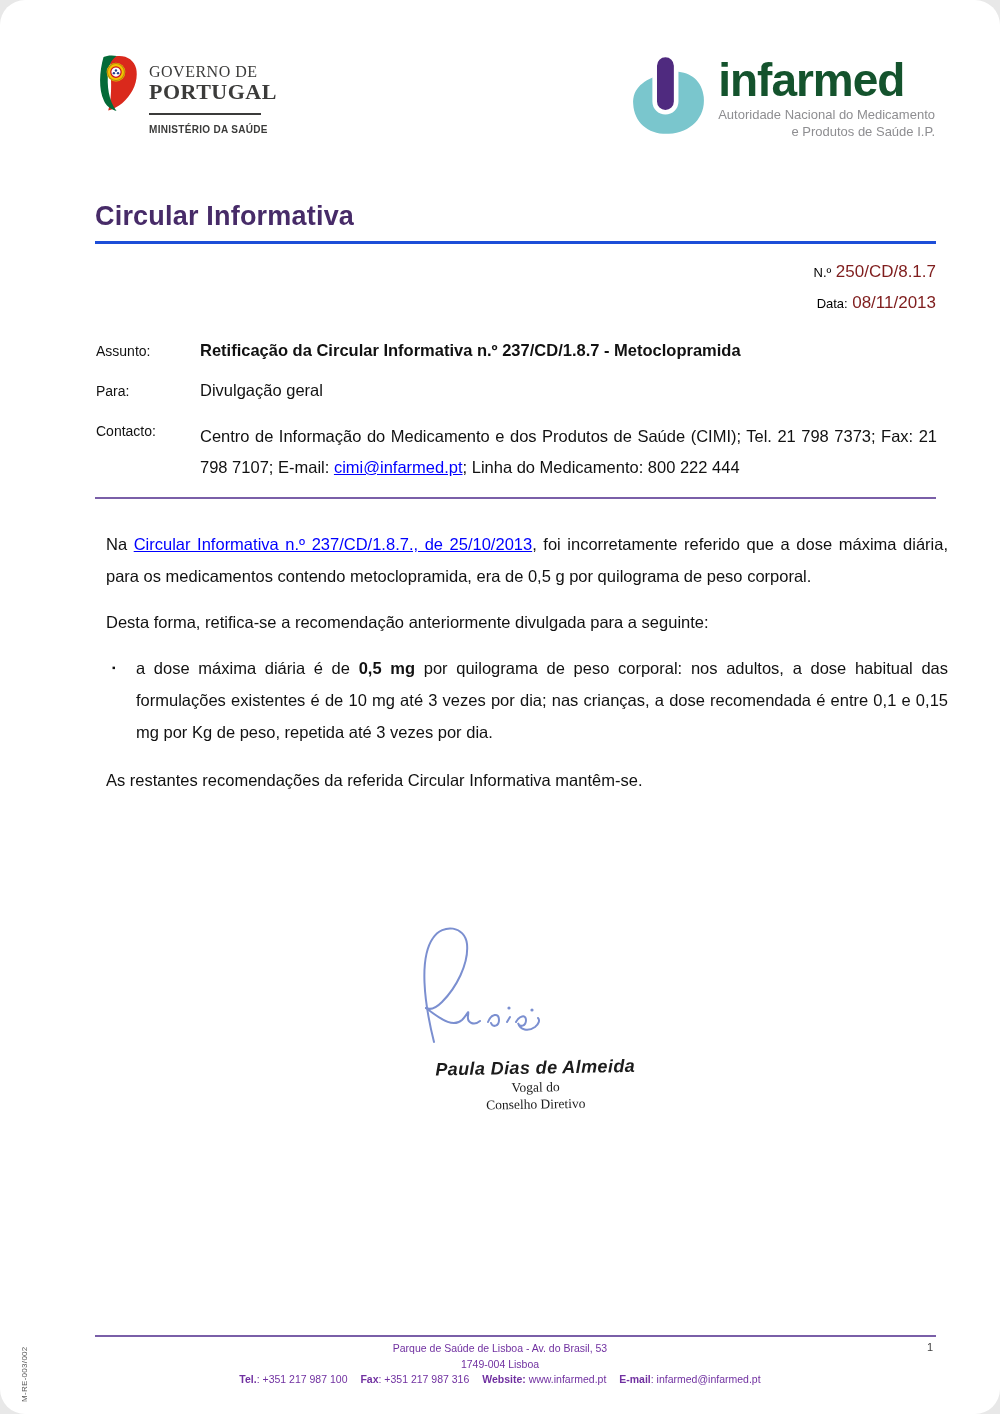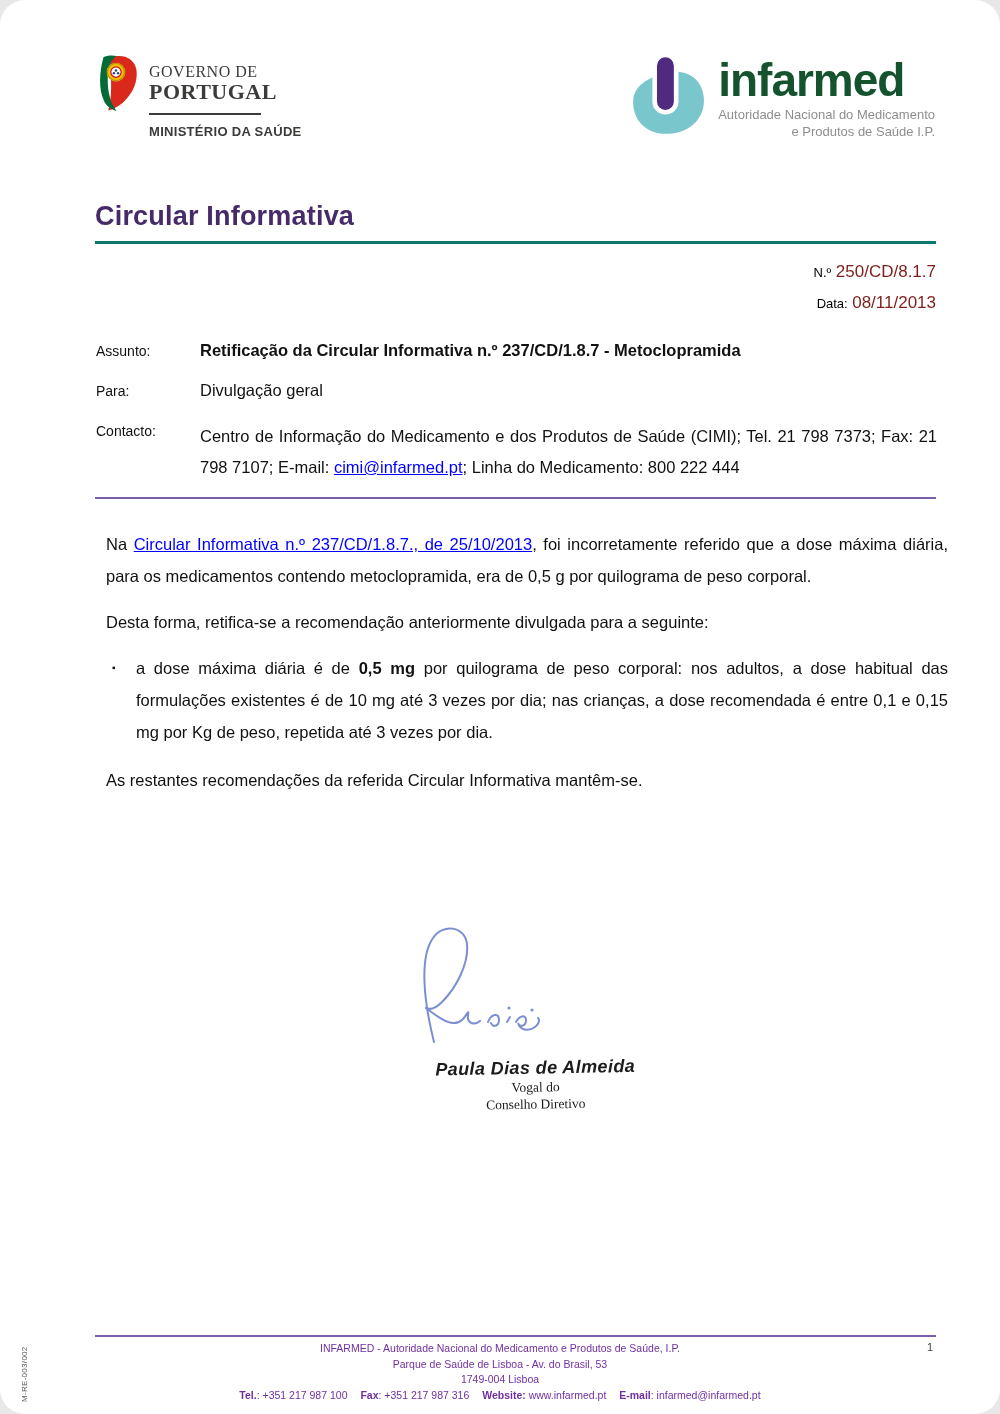--- a/index.html
+++ b/index.html
@@ -9,31 +9,31 @@
     background:#ffffff; overflow:hidden;
     font-family:"Liberation Sans", sans-serif; color:#111;border-radius:25px;
   }
 
   
   .gov-logo { position:absolute; left:95px; top:55px; display:flex; gap:10px; }
   .gov-text { padding-top:8px; }
   .gov-line1 { font-family:"Liberation Serif", serif; font-size:16px; letter-spacing:.5px; color:#3b3b3a; }
   .gov-line2 { font-family:"Liberation Serif", serif; font-size:22px; font-weight:bold; letter-spacing:.5px; color:#3b3b3a; margin-top:-2px; }
   .gov-rule { width:112px; border-top:2px solid #3b3b3a; margin:8px 0 9px 0; }
-  .gov-ministry { font-size:13px; font-weight:bold; letter-spacing:.3px; color:#3b3b3a; }
+  .gov-ministry { font-size:10px; font-weight:bold; letter-spacing:.3px; color:#3b3b3a; }
 
   .inf-logo { position:absolute; right:65px; top:52px; display:flex; gap:10px; align-items:flex-start; }
   .inf-text { padding-top:6px; }
   .inf-name { font-size:46px; font-weight:600; letter-spacing:-1px; color:#14532d; line-height:44px; }
   .inf-sub { font-size:13px; color:#8e8e91; line-height:17px; margin-top:4px;text-align:right; }
 
   
   .title-block { position:absolute; left:95px; top:201px; width:841px; }
   .doc-title { font-size:27px; font-weight:bold; color:#472b68; letter-spacing:.2px;
-               border-bottom:3px solid #0f766e; padding-bottom:9px; }
+               border-bottom:3px solid #1d4ed8; padding-bottom:9px; }
   .meta { text-align:right; margin-top:13px; line-height:30px; }
   .meta-label { font-size:13px; color:#000; }
   .meta-value { font-size:17px; color:#7f1d1d; }
 
   
   .fields { position:absolute; left:96px; top:341px; width:841px; }
   .field-row { display:grid; grid-template-columns:104px 1fr; margin-bottom:21px; }
   .field-label { font-size:14px; padding-top:2px; }
   .field-value { font-size:16.5px; }
   .field-value.bold { font-weight:bold; }
@@ -165,21 +165,20 @@
     </div>
     <div class="sig-stamp">
       <div class="sig-name">Paula Dias de Almeida</div>
       <div class="sig-role">Vogal do</div>
       <div class="sig-role">Conselho Diretivo</div>
     </div>
   </div>
 
   <div class="footer-rule"></div>
   <div class="footer">
-    <div>INFARMED - Autoridade Nacional do Medicamento e Produtos de Saúde, I.P.</div>
     <div>Parque de Saúde de Lisboa - Av. do Brasil, 53</div>
     <div>1749-004 Lisboa</div>
     <div>
       <b>Tel.</b><span>: +351 217 987 100</span>
       <b class="gap">Fax</b><span>: +351 217 987 316</span>
       <b class="gap">Website:</b><span> www.infarmed.pt</span>
       <b class="gap">E-mail</b><span>: infarmed@infarmed.pt</span>
     </div>
   </div>
   <div class="page-num">1</div>

